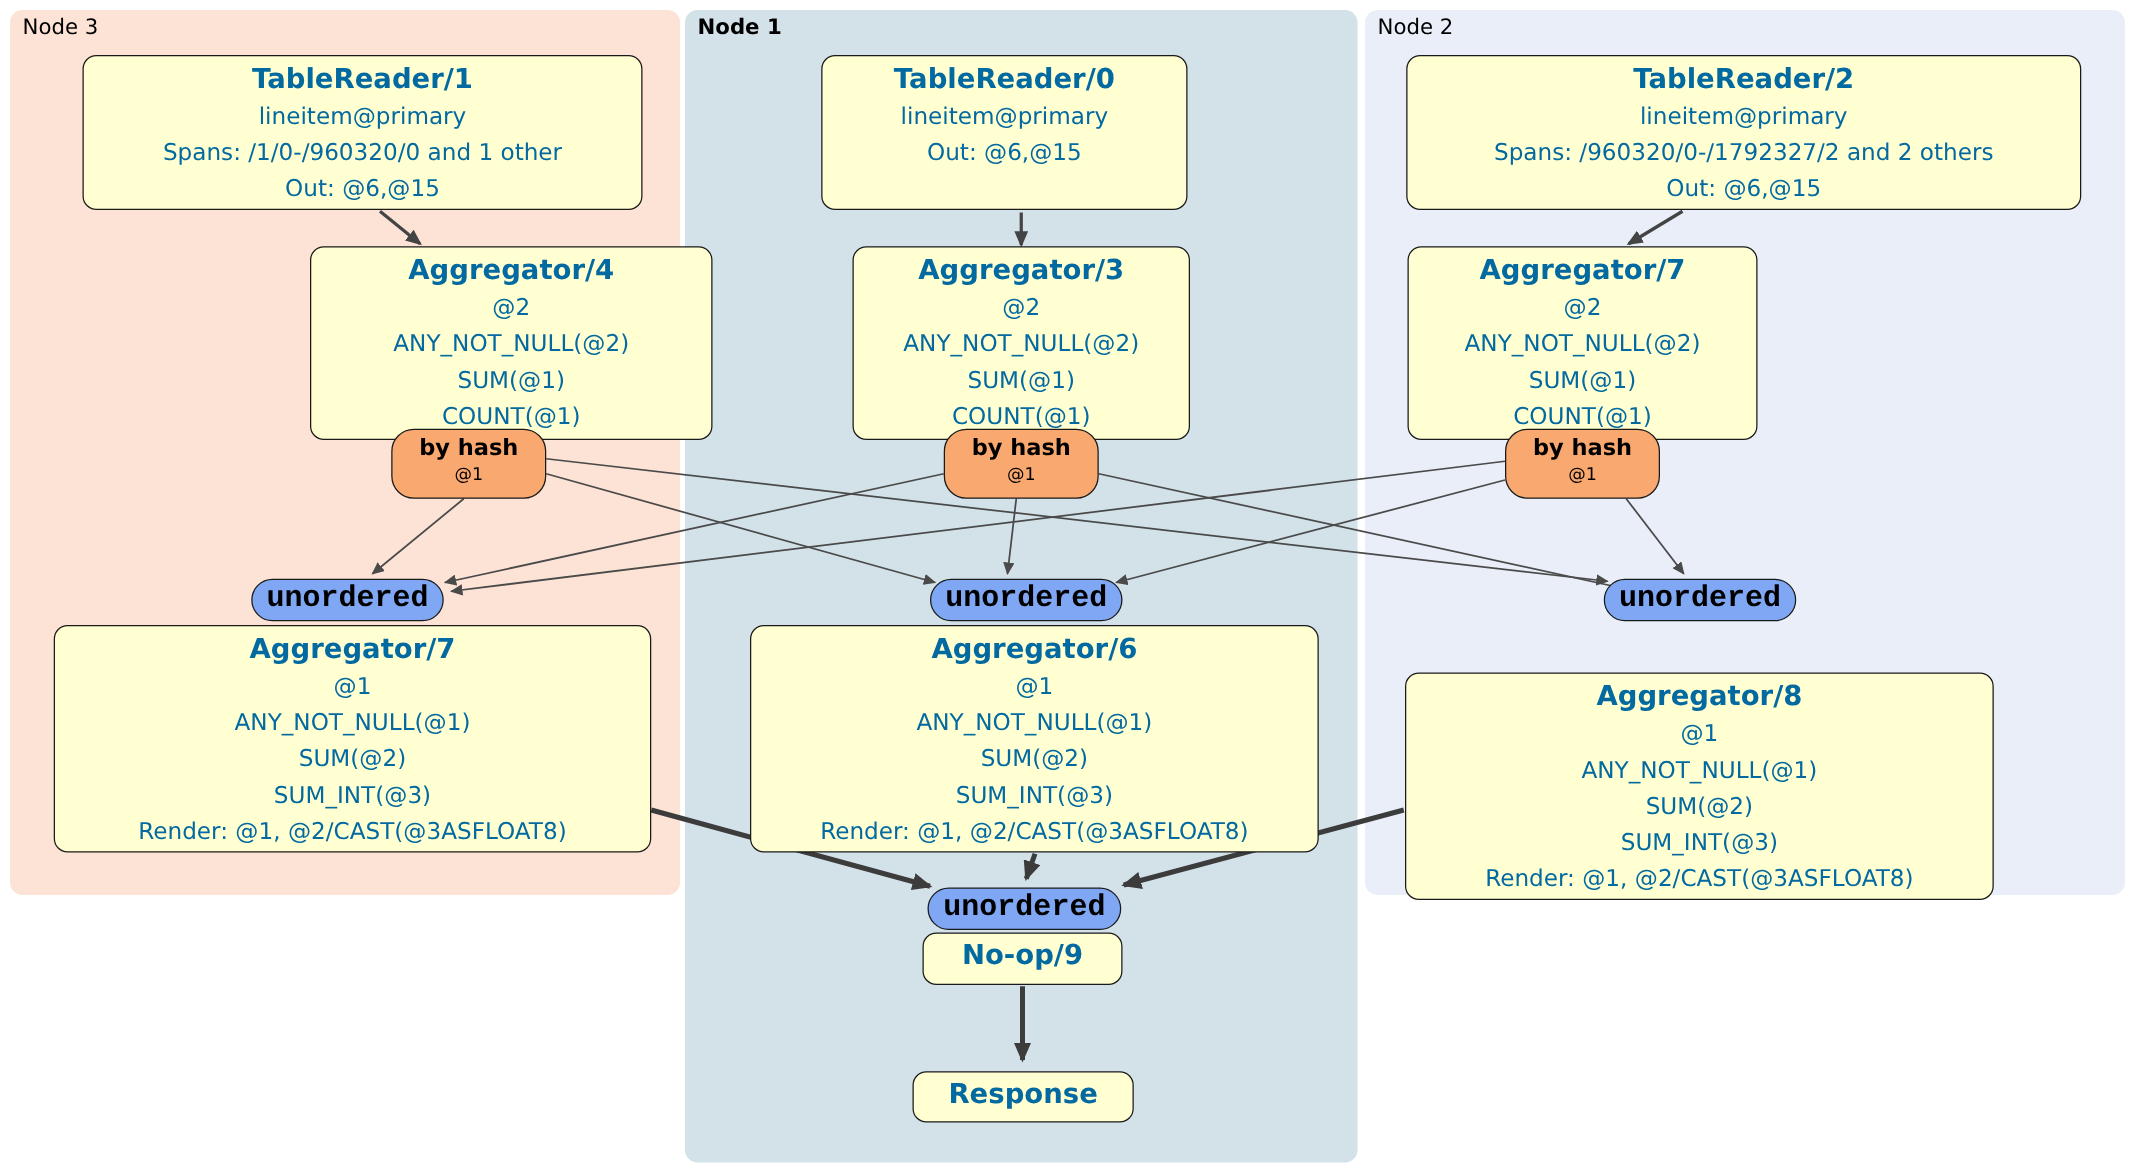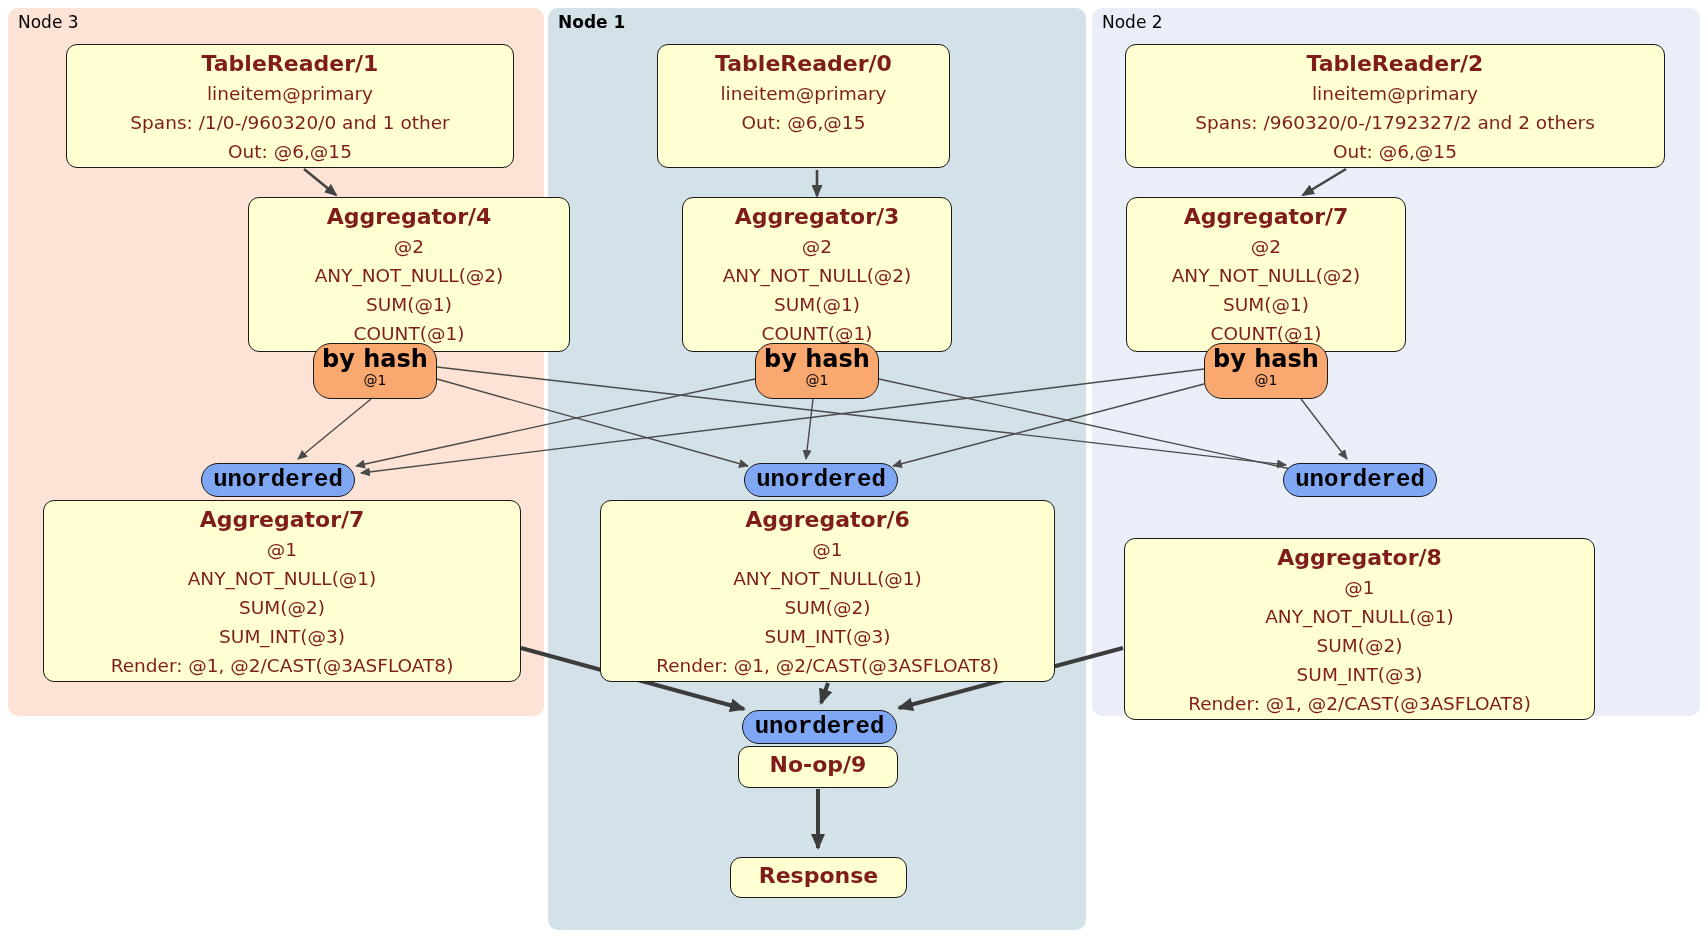--- a/index.html
+++ b/index.html
@@ -21,21 +21,21 @@
     white-space:nowrap;
   }
   #edges{position:absolute;left:0;top:0;z-index:2;}
   .pbox{
     position:absolute;
     background:#ffffd1;
     border:1.6px solid #1a1a1a;
     border-radius:11px;
     z-index:3;
     text-align:center;
-    color:#7f1d1d;
+    color:#0369a1;
     box-sizing:border-box;
     padding-top:4px;
   }
   .ptitle{
     font-size:22px;
     font-weight:bold;
     line-height:30px;
     white-space:nowrap;
   }
   .pline{
@@ -47,21 +47,21 @@
     position:absolute;
     background:#f9a870;
     border:1.6px solid #1a1a1a;
     border-radius:18px;
     z-index:4;
     text-align:center;
     color:#000;
     box-sizing:border-box;
     padding-top:3px;
   }
-  .router-label{font-size:24px;font-weight:bold;line-height:24px;white-space:nowrap;}
+  .router-label{font-size:18px;font-weight:bold;line-height:24px;white-space:nowrap;}
   .router-detail{font-size:14px;line-height:18px;white-space:nowrap;}
   .sync{
     position:absolute;
     background:#7fa7f3;
     border:1.6px solid #1a1a1a;
     border-radius:17px;
     z-index:4;
     text-align:center;
     color:#000;
     box-sizing:border-box;

